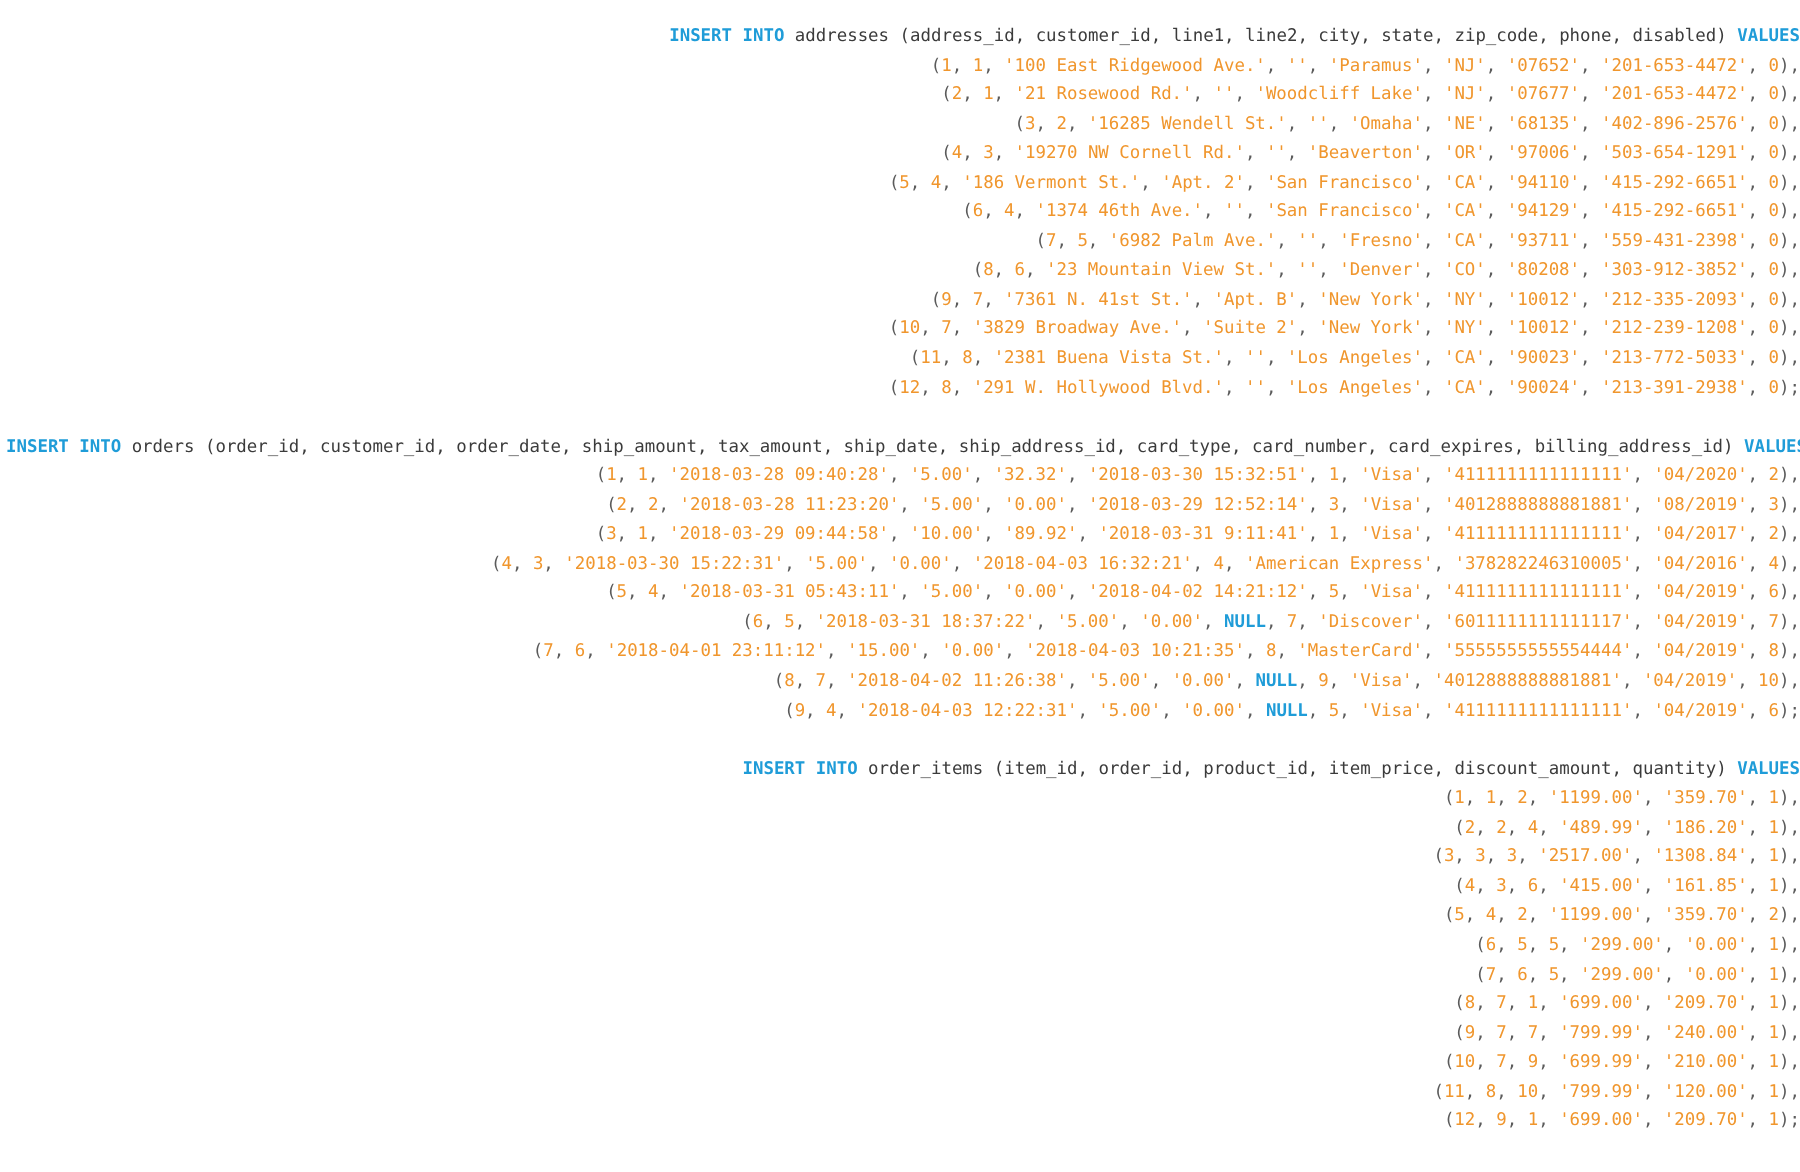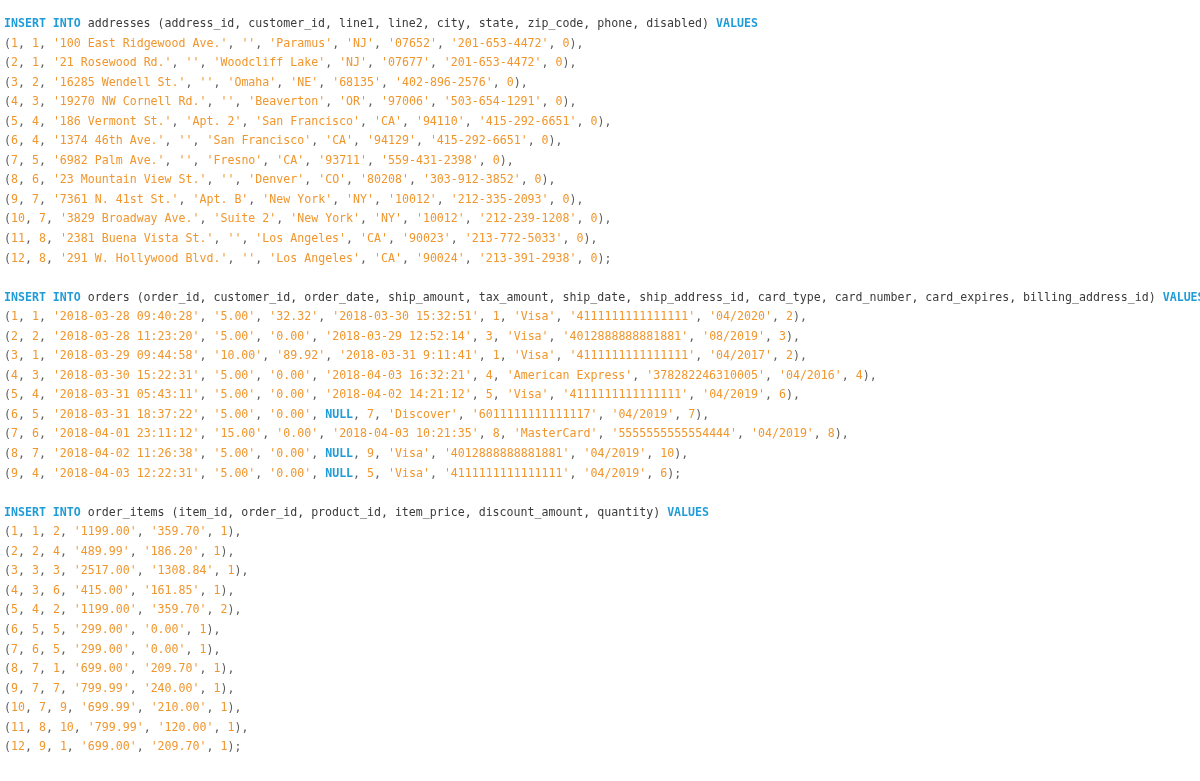--- a/index.html
+++ b/index.html
@@ -17,20 +17,21 @@
     padding: 14px 0 0 4px;
     font-size: 11.6px;
     line-height: 19.55px;
     white-space: pre;
     letter-spacing: 0px;
     color: #333333;
   }
   .line {
     white-space: pre;
     height: 19.55px;
+    text-align: right;
   }
   .blank { height: 19.55px; }
   .kw  { color: #1f9cd8; font-weight: bold; }
   .id  { color: #3b3b3b; }
   .str { color: #f0962d; }
   .num { color: #f0962d; }
   .punc{ color: #5b5b5b; }
 </style>
 </head>
 <body>

